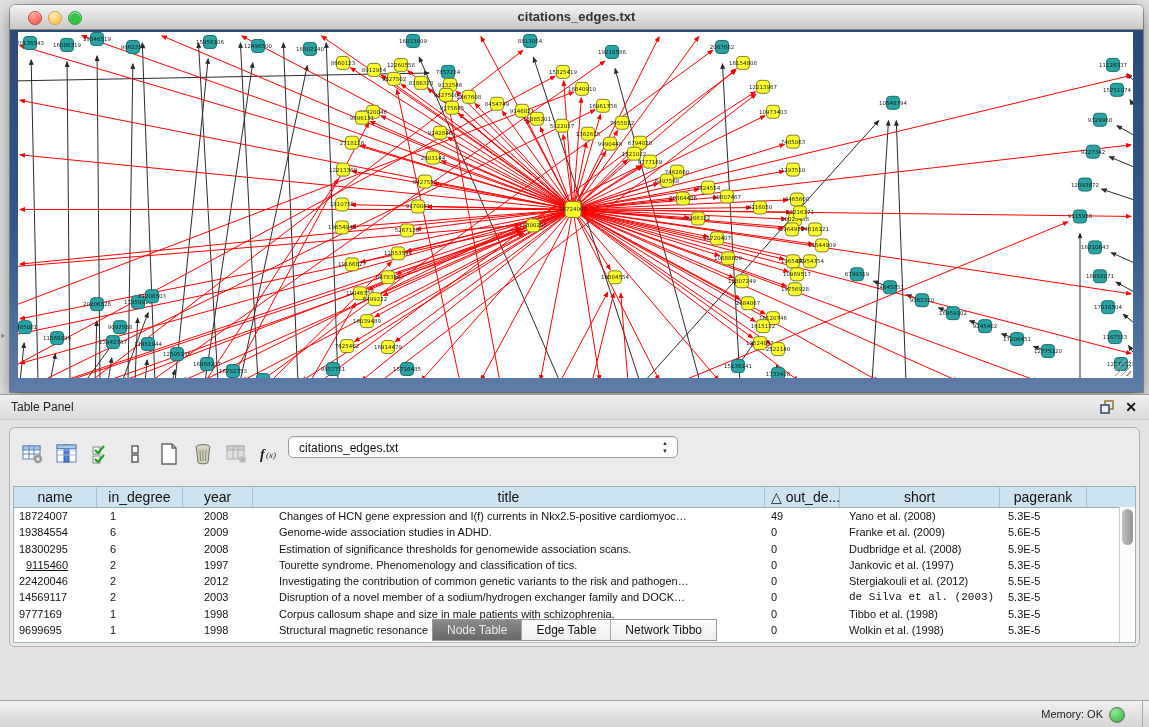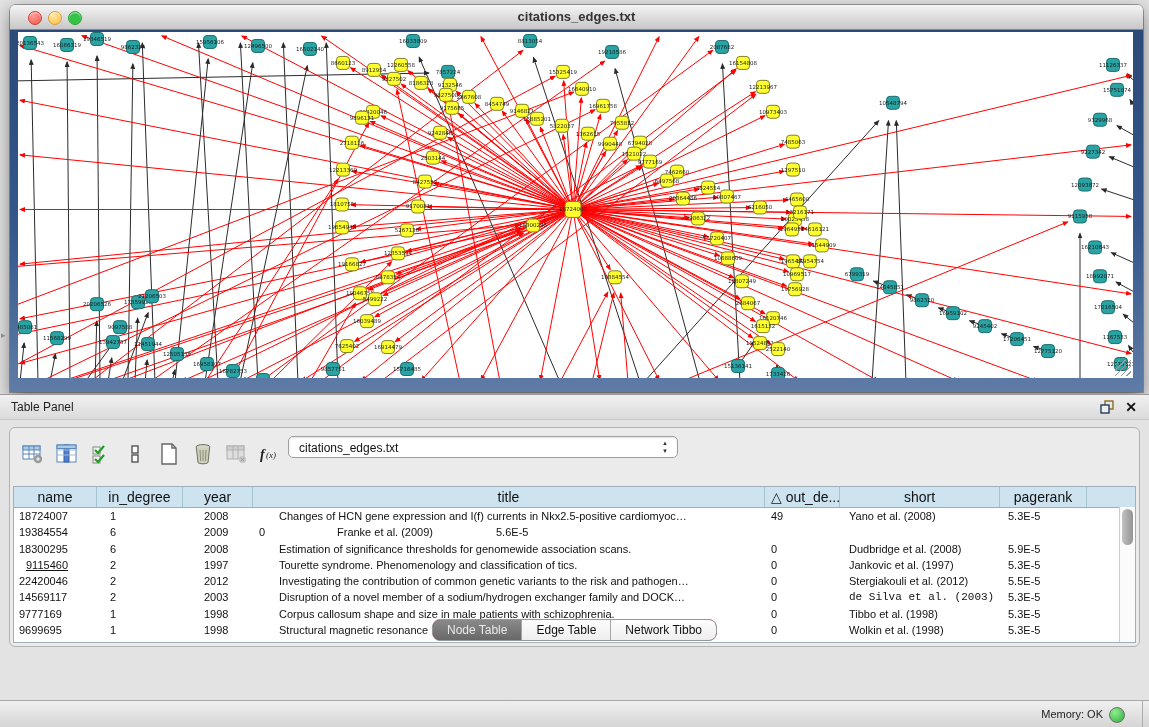--- a/index.html
+++ b/index.html
@@ -51,21 +51,21 @@
     box-sizing:border-box;white-space:nowrap;overflow:hidden;}
   .th.sorted{text-align:left;padding-left:6px;}
   .trow{display:flex;height:16.3px;background:#fff;}
   .td{font-size:11px;color:#111;line-height:16.3px;box-sizing:border-box;
     white-space:nowrap;overflow:hidden;text-overflow:ellipsis;}
   .tp-scroll{position:absolute;right:0;top:20px;bottom:0;width:15px;background:#fbfbfb;border-left:1px solid #ccc;}
   .tp-thumb{position:absolute;left:2px;right:2px;top:2px;height:36px;border-radius:6px;
     background:linear-gradient(90deg,#c2c2c2,#939393);}
 
   .tp-tabs{position:absolute;left:0;right:0;bottom:61px;text-align:center;height:21px;}
-  .seg{display:inline-flex;border:1px solid #979797;border-radius:8px;overflow:hidden;height:20px;
+  .seg{display:inline-flex;border:1px solid #979797;border-radius:0;overflow:hidden;height:20px;
     background:#b91c1c;box-shadow:0 1px 1px rgba(255,255,255,.8);}
   .seg .tab{font-size:12px;line-height:20px;padding:0 14px;color:#111;background:linear-gradient(#fdfdfd,#eee);}
   .seg .tab + .tab{border-left:1px solid #a5a5a5;}
   .seg .tab.active{background:linear-gradient(#8a8a8a,#686868);color:#e9e9e9;}
 
   
   .status-bar{position:absolute;left:0;top:700px;width:1149px;height:27px;
     background:linear-gradient(#f0f0f0,#d5d5d5);border-top:1px solid #a8a8a8;box-sizing:border-box;padding-left:12px;}
   .mem-label{position:absolute;right:46px;line-height:26px;font-size:11px;color:#222;}
   .mem-dot{position:absolute;right:24px;top:6px;width:14px;height:14px;border-radius:50%;
@@ -629,20 +629,21 @@
               <div class="td" style="width: 70px; padding-left: 21px;">2008</div>
               <div class="td" style="width: 512px; padding-left: 26px;">Changes of HCN gene expression and I(f) currents in Nkx2.5-positive cardiomyoc…</div>
               <div class="td" style="width: 75px; padding-left: 6px;">49</div>
               <div class="td" style="width: 160px; padding-left: 9px;">Yano et al. (2008)</div>
               <div class="td" style="width: 87px; padding-left: 8px;">5.3E-5</div>
             </div>
             <div class="trow">
               <div class="td" style="width: 83px; padding-left: 5px;">19384554</div>
               <div class="td" style="width: 86px; padding-left: 13px;">6</div>
               <div class="td" style="width: 70px; padding-left: 21px;">2009</div>
+              <div class="td" style="width: 512px; padding-left: 26px;">Genome-wide association studies in ADHD.</div>
               <div class="td" style="width: 75px; padding-left: 6px;">0</div>
               <div class="td" style="width: 160px; padding-left: 9px;">Franke et al. (2009)</div>
               <div class="td" style="width: 87px; padding-left: 8px;">5.6E-5</div>
             </div>
             <div class="trow">
               <div class="td" style="width: 83px; padding-left: 5px;">18300295</div>
               <div class="td" style="width: 86px; padding-left: 13px;">6</div>
               <div class="td" style="width: 70px; padding-left: 21px;">2008</div>
               <div class="td" style="width: 512px; padding-left: 26px;">Estimation of significance thresholds for genomewide association scans.</div>
               <div class="td" style="width: 75px; padding-left: 6px;">0</div>

